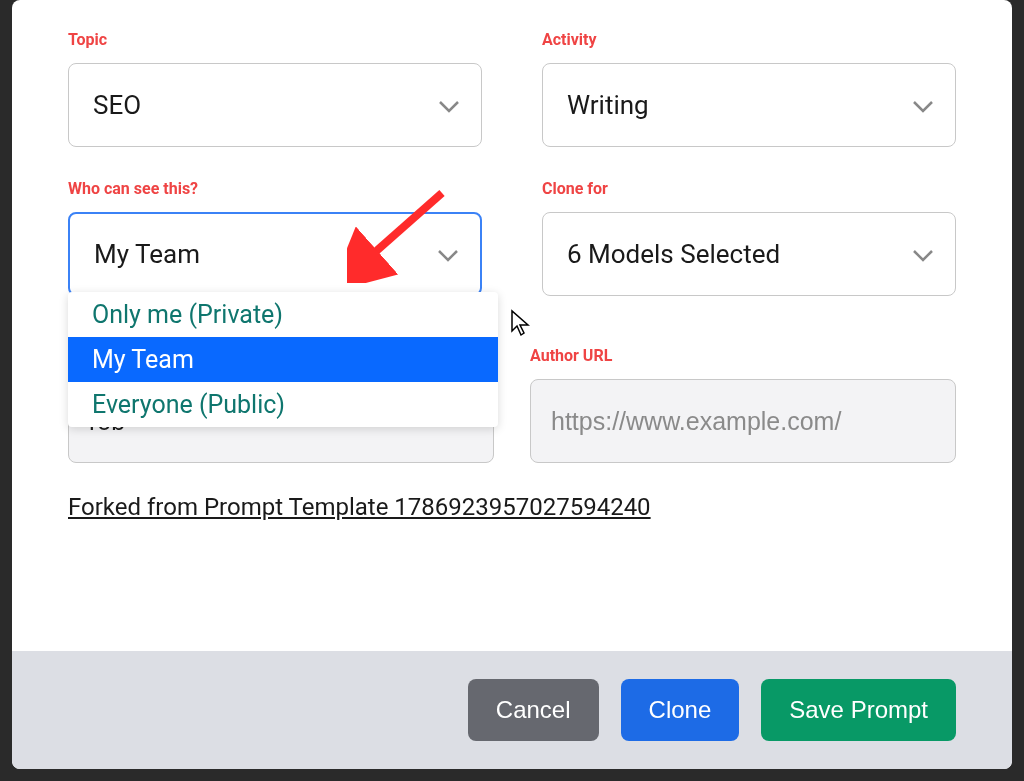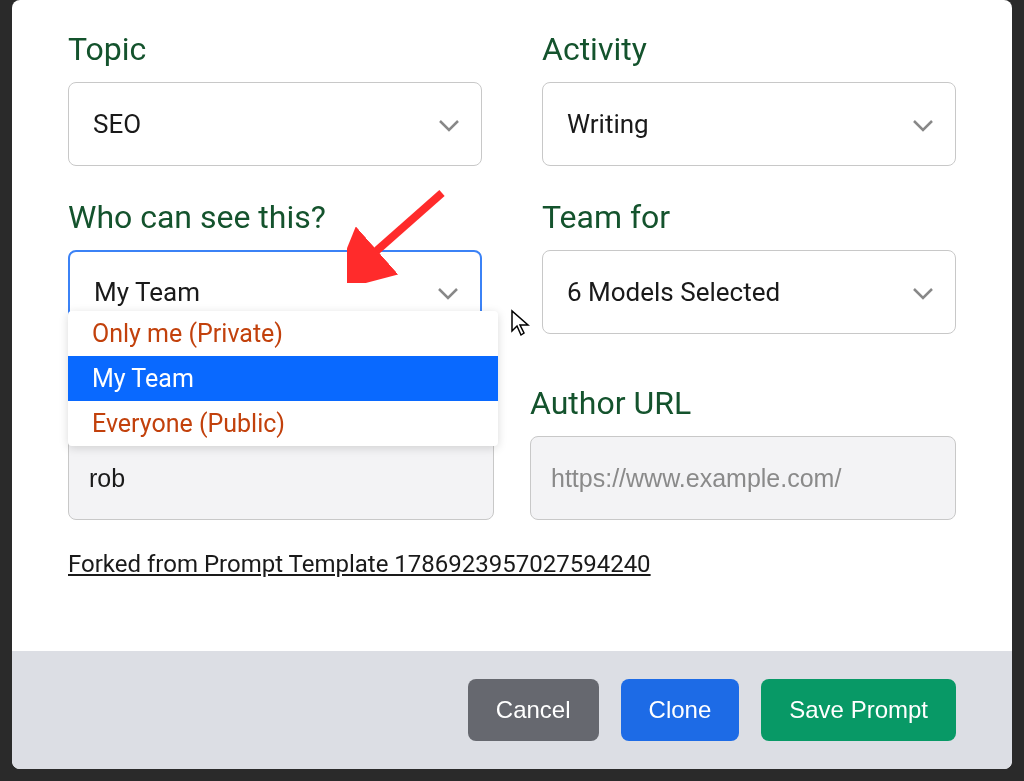--- a/index.html
+++ b/index.html
@@ -43,25 +43,25 @@
     .form-row {
       display: flex;
       gap: 60px;
       margin-bottom: 32px;
     }
     .form-col {
       flex: 1;
       position: relative;
     }
     .field-label {
-      font-size: 32px;
-      color: #14532d;
+      font-size: 16px;
+      color: #ef4444;
       margin-bottom: 14px;
       display: block;
-      font-weight: 400;
+      font-weight: 700;
     }
     .select-box {
       position: relative;
       width: 100%;
       height: 84px;
       border: 1px solid #c8c8c8;
       border-radius: 8px;
       display: flex;
       align-items: center;
       padding: 0 24px;
@@ -93,21 +93,21 @@
       width: 430px;
       background: #ffffff;
       border-radius: 4px;
       box-shadow: 0 2px 10px rgba(0,0,0,0.15);
       z-index: 100;
       overflow: hidden;
     }
     .dropdown-item {
       padding: 8px 24px;
       font-size: 25px;
-      color: #c2410c;
+      color: #0f766e;
       cursor: pointer;
     }
     .dropdown-item.selected {
       background: #0969ff;
       color: #ffffff;
     }
     .text-input {
       width: 100%;
       height: 84px;
       border: 1px solid #c8c8c8;
@@ -219,21 +219,21 @@
               </svg>
           </span>
         </div>
         <div class="dropdown-list">
           <div class="dropdown-item">Only me (Private)</div>
           <div class="dropdown-item selected">My Team</div>
           <div class="dropdown-item">Everyone (Public)</div>
         </div>
       </div>
       <div class="form-col">
-        <label class="field-label">Team for</label>
+        <label class="field-label">Clone for</label>
         <div class="select-box">
           <span>6 Models Selected</span>
           <span class="chevron">
             <svg viewBox="0 0 24 16">
                 <polyline points="3,4 12,13 21,4"></polyline>
               </svg>
           </span>
         </div>
       </div>
     </div>

